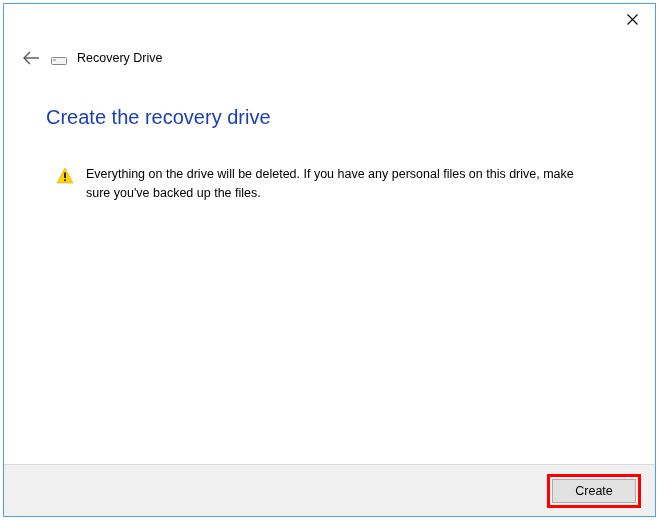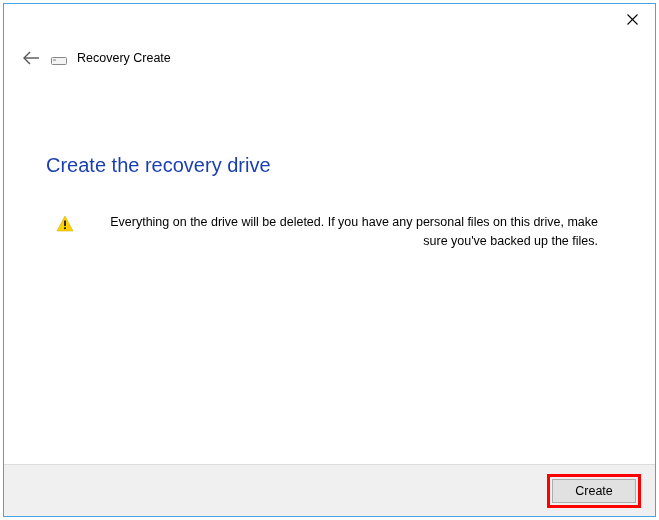--- a/index.html
+++ b/index.html
@@ -57,28 +57,26 @@
     }
     .content {
       flex: 1;
       padding: 38px 42px 0 42px;
     }
     .heading {
       color: #1a3fb3;
       font-size: 20px;
       font-weight: 400;
       margin-bottom: 36px;
-      margin-top: 48px;
     }
     .warning-row {
       display: flex;
       align-items: flex-start;
-      gap: 24px;
+      gap: 12px;
       padding-left: 10px;
-      text-align: right;
     }
     .warning-icon {
       flex-shrink: 0;
       width: 18px;
       height: 18px;
       margin-top: 2px;
     }
     .warning-text {
       font-size: 12.5px;
       color: #000;
@@ -131,21 +129,21 @@
         <line x1="2" y1="7" x2="17" y2="7" stroke="#555" stroke-width="1.4"></line>
         <polyline points="8,1 2,7 8,13" fill="none" stroke="#555" stroke-width="1.4"></polyline>
       </svg>
     </div>
     <span class="drive-icon">
       <svg width="16" height="12" viewBox="0 0 16 12">
         <rect x="0.5" y="3.5" width="15" height="7" rx="1" fill="#f4f4f4" stroke="#888" stroke-width="1"></rect>
         <rect x="2" y="5" width="3" height="2" fill="#bbb"></rect>
       </svg>
     </span>
-    <span class="app-title">Recovery Create</span>
+    <span class="app-title">Recovery Drive</span>
   </div>
 
   <div class="content">
     <h1 class="heading">Create the recovery drive</h1>
     <div class="warning-row">
       <span class="warning-icon">
         <svg width="18" height="18" viewBox="0 0 18 18">
           <polygon points="9,1 17,16 1,16" fill="#ffd200" stroke="#c9a300" stroke-width="0.5"></polygon>
           <rect x="8.2" y="5.5" width="1.6" height="5.5" fill="#000"></rect>
           <rect x="8.2" y="12.3" width="1.6" height="1.8" fill="#000"></rect>

